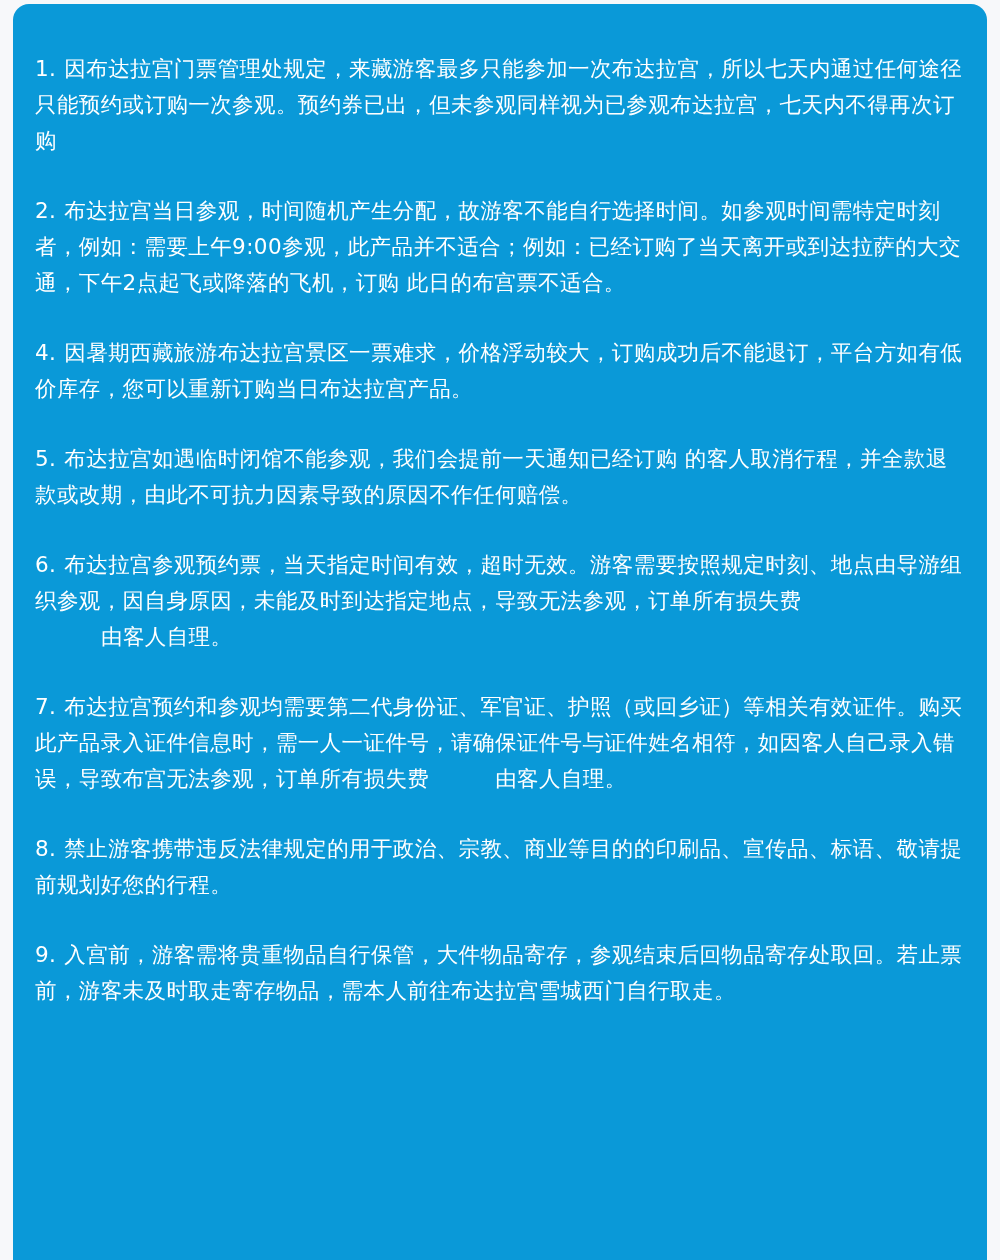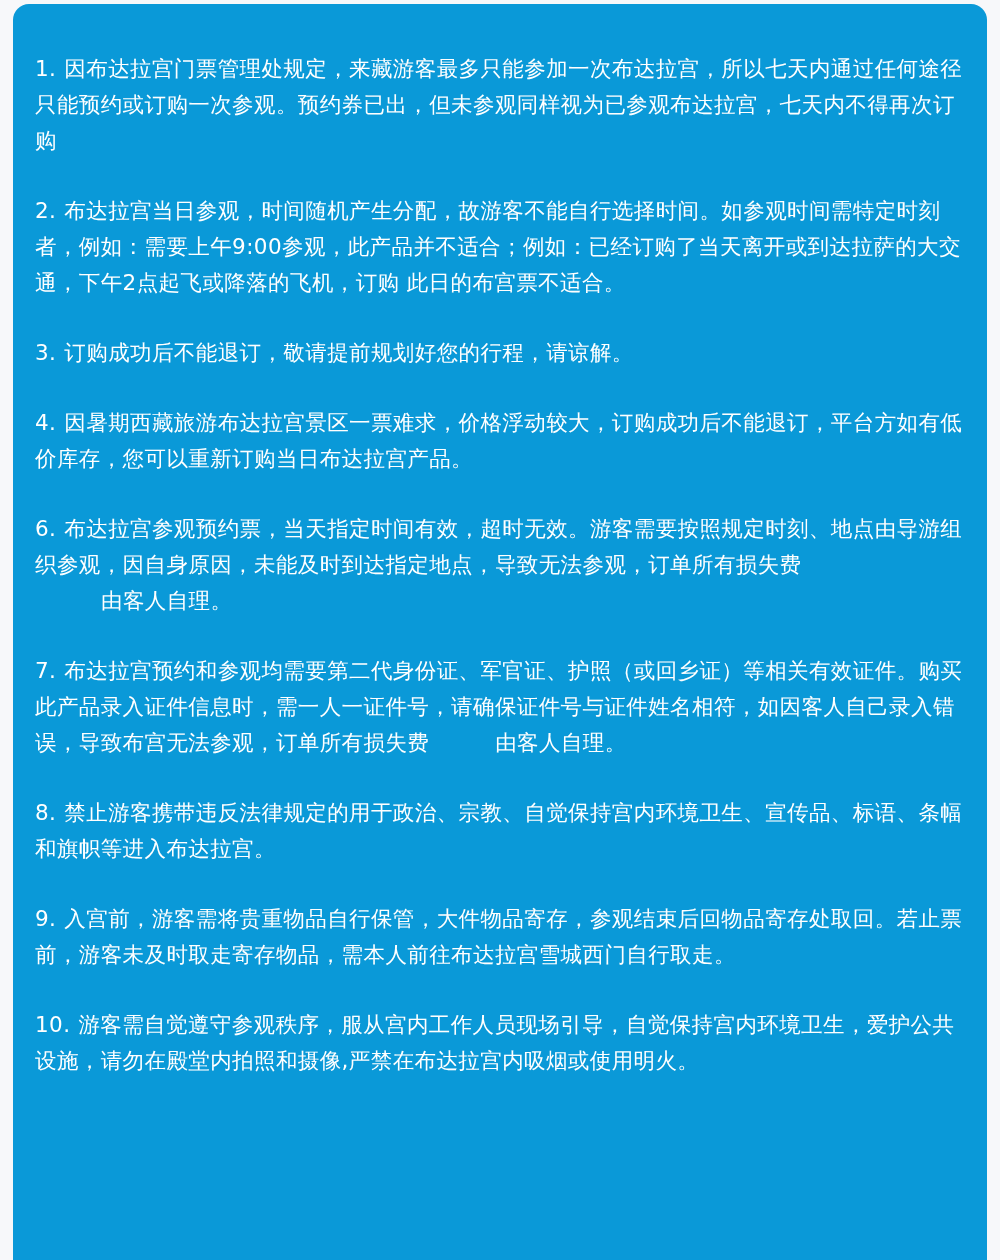--- a/index.html
+++ b/index.html
@@ -54,44 +54,41 @@
   <div class="notice-panel">
 
     <div class="notice-item">
       <span class="num">1.</span><span>因布达拉宫门票管理处规定，来藏游客最多只能参加一次布达拉宫，所以七天内通过任何途径只能预约或订购一次参观。预约券已出，但未参观同样视为已参观布达拉宫，七天内不得再次订购</span>
     </div>
 
     <div class="notice-item">
       <span class="num">2.</span><span>布达拉宫当日参观，时间随机产生分配，故游客不能自行选择时间。如参观时间需特定时刻者，例如：需要上午9:00参观，此产品并不适合；例如：已经订购了当天离开或到达拉萨的大交通，下午2点起飞或降落的飞机，订购 此日的布宫票不适合。</span>
     </div>
 
-    <div class="notice-item">
-      <span class="num">3.</span><span>订购成功后不能退订，敬请提前规划好您的行程，请谅解。</span>
-    </div>
 
     <div class="notice-item">
       <span class="num">4.</span><span>因暑期西藏旅游布达拉宫景区一票难求，价格浮动较大，订购成功后不能退订，平台方如有低价库存，您可以重新订购当日布达拉宫产品。</span>
     </div>
 
+    <div class="notice-item">
+      <span class="num">5.</span><span>布达拉宫如遇临时闭馆不能参观，我们会提前一天通知已经订购 的客人取消行程，并全款退款或改期，由此不可抗力因素导致的原因不作任何赔偿。</span>
+    </div>
 
     <div class="notice-item">
       <span class="num">6.</span><span>布达拉宫参观预约票，当天指定时间有效，超时无效。游客需要按照规定时刻、地点由导游组织参观，因自身原因，未能及时到达指定地点，导致无法参观，订单所有损失费</span><br><span class="tail">由客人自理。</span>
     </div>
 
     <div class="notice-item">
       <span class="num">7.</span><span>布达拉宫预约和参观均需要第二代身份证、军官证、护照（或回乡证）等相关有效证件。购买此产品录入证件信息时，需一人一证件号，请确保证件号与证件姓名相符，如因客人自己录入错误，导致布宫无法参观，订单所有损失费</span><span class="tail-inline">由客人自理。</span>
     </div>
 
     <div class="notice-item">
-      <span class="num">8.</span><span>禁止游客携带违反法律规定的用于政治、宗教、自觉保持宫内环境卫生、宣传品、标语、条幅和旗帜等进入布达拉宫。</span>
+      <span class="num">8.</span><span>禁止游客携带违反法律规定的用于政治、宗教、商业等目的的印刷品、宣传品、标语、敬请提前规划好您的行程。</span>
     </div>
 
     <div class="notice-item">
       <span class="num">9.</span><span>入宫前，游客需将贵重物品自行保管，大件物品寄存，参观结束后回物品寄存处取回。若止票前，游客未及时取走寄存物品，需本人前往布达拉宫雪城西门自行取走。</span>
     </div>
 
-    <div class="notice-item">
-      <span class="num">10.</span><span>游客需自觉遵守参观秩序，服从宫内工作人员现场引导，自觉保持宫内环境卫生，爱护公共设施，请勿在殿堂内拍照和摄像,严禁在布达拉宫内吸烟或使用明火。</span>
-    </div>
 
 
   </div>
 </div>
 
 </body></html>

